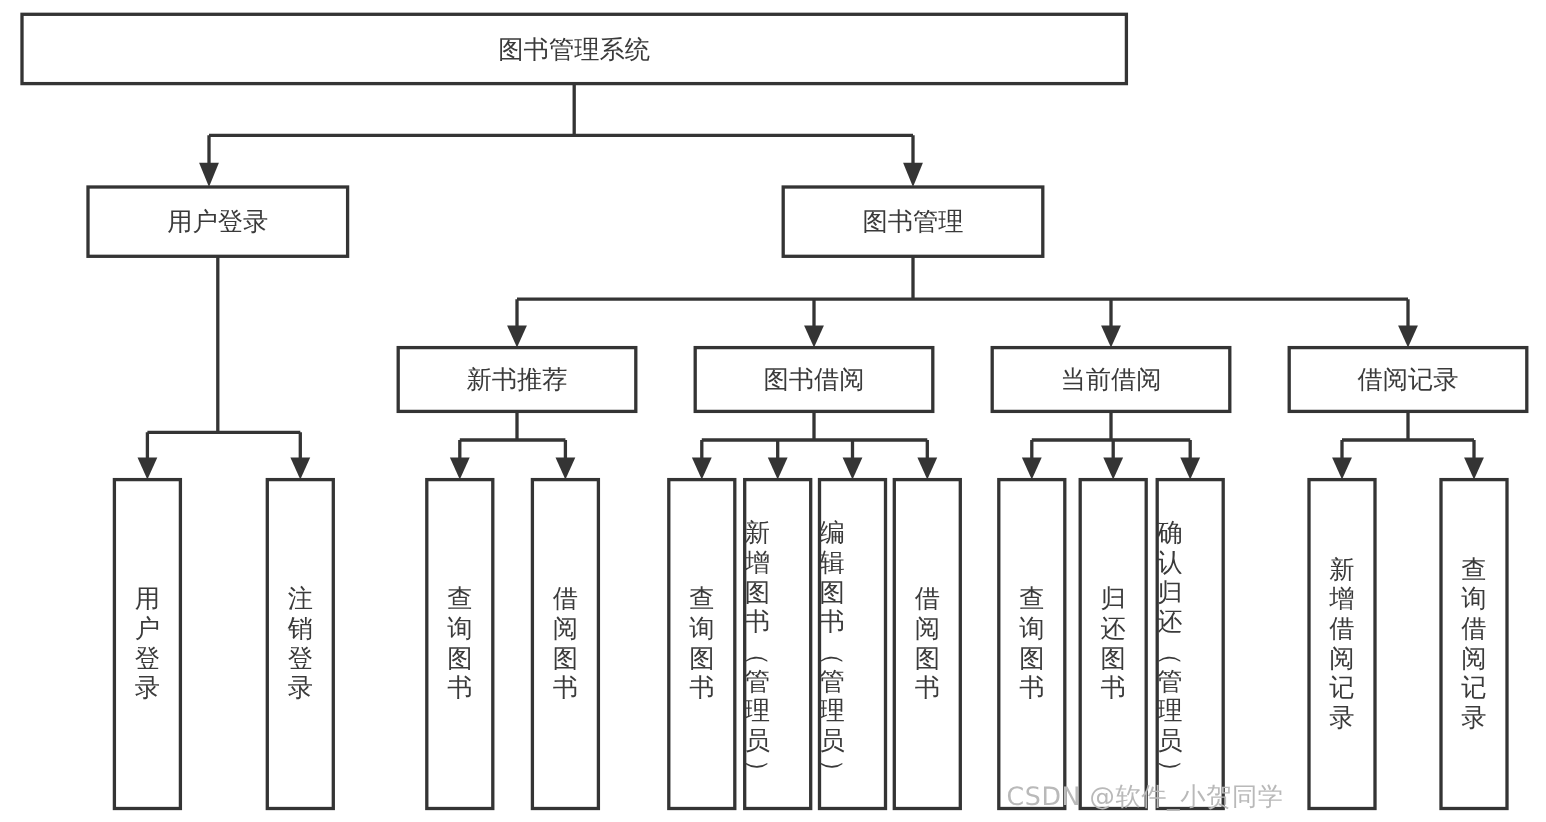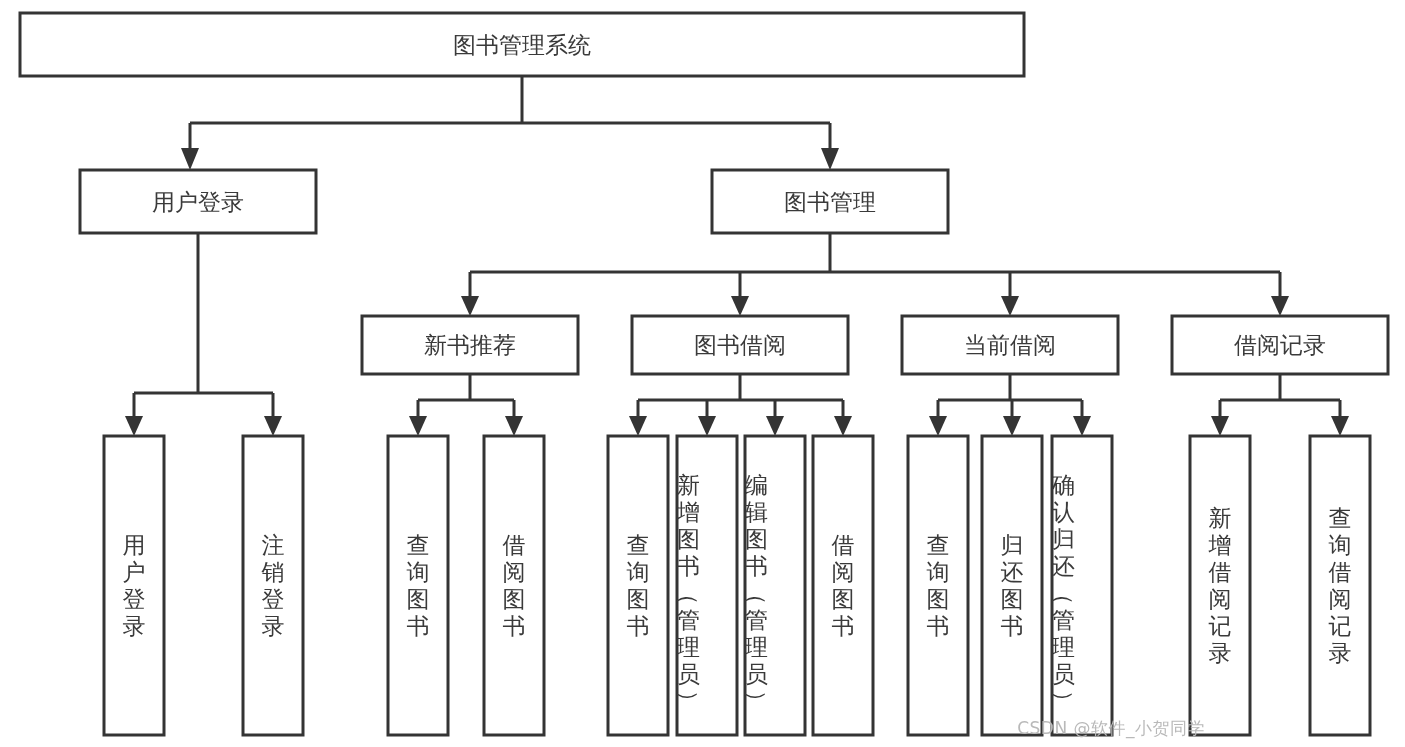--- a/index.html
+++ b/index.html
@@ -11,21 +11,20 @@
     width: 1405px;
     height: 747px;
     font-family: "DejaVu Sans", "Liberation Sans", sans-serif;
     overflow: hidden;
   }
   #diagram-root {
     position: relative;
     width: 1177px;
     height: 747px;
     background: #ffffff;
-    padding-left: 38px;
   }
   svg.flow {
     position: absolute;
     top: 0;
     left: 0;
     width: 1405px;
     height: 747px;
     display: block;
   }
   .box-rect {
@@ -57,21 +56,21 @@
     color: #3a3a3a;
     text-align: center;
     white-space: pre-line;
     pointer-events: none;
   }
   .watermark {
     position: absolute;
     right: 10px;
     bottom: 7px;
     font-family: "DejaVu Sans", "Liberation Sans", sans-serif;
-    font-size: 17px;
+    font-size: 23px;
     color: #b9b9b9;
     letter-spacing: 0.5px;
     white-space: nowrap;
   }
 </style>
 </head>
 <body>
 
 <div id="diagram-root">
 

